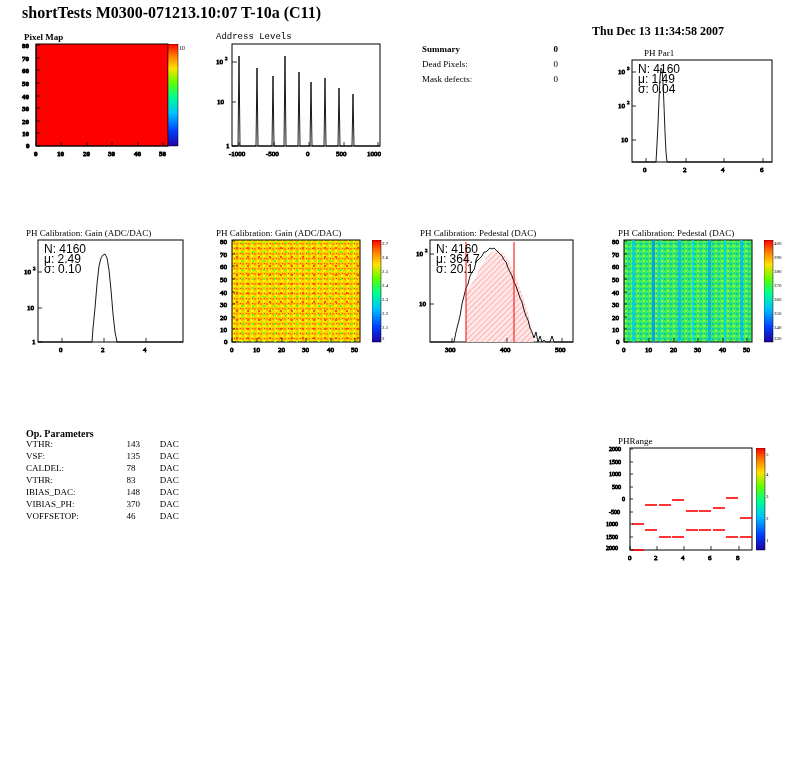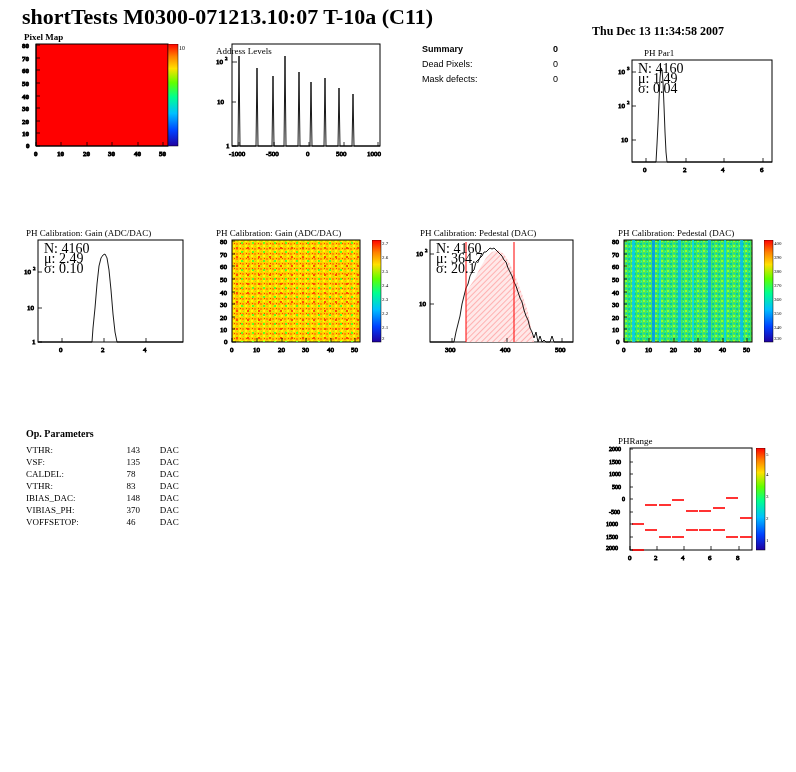--- a/index.html
+++ b/index.html
@@ -1,28 +1,28 @@
 <!DOCTYPE html>
 <html><head>
 <meta charset="utf-8">
 <style>
   html,body{margin:0;padding:0;background:#fff;}
   body{width:796px;height:772px;position:relative;font-family:"Liberation Serif",serif;color:#000;}
   .abs{position:absolute;}
-  .title{font-size:22px;font-weight:bold;font-family:"Liberation Serif",serif;}
+  .title{font-size:16px;font-weight:bold;font-family:"Liberation Serif",serif;}
   .datestr{font-size:12px;font-weight:bold;font-family:"Liberation Serif",serif;margin-top:12px;}
   .panel-title{font-size:9px;font-family:"Liberation Serif",serif;}
-  .stat{font-size:14px;font-family:Liberation Serif, serif;line-height:10px;}
+  .stat{font-size:12px;font-family:Liberation Sans, sans-serif;line-height:10px;}
   svg{display:block;}
   .summary-h{font-size:11px;font-weight:bold;font-family:"Liberation Serif",serif;}
   .op-h{font-size:10px;font-weight:bold;font-family:"Liberation Serif",serif;}
   table.op{border-collapse:collapse;}
   table.op td{font-size:9px;font-family:"Liberation Serif",serif;padding:0 0 2px 0;}
   table.op td.val{text-align:left;padding-right:4px;}
-  table.sum td{font-size:9px;font-family:Liberation Sans, sans-serif;padding:0 0 3px 0;}
+  table.sum td{font-size:9px;font-family:Liberation Serif, serif;padding:0 0 3px 0;}
   table.sum td.v{text-align:right;width:40px;}
 </style>
 </head>
 <body>
 
 <div class="abs title" style="left:22px;top:4px;">shortTests M0300-071213.10:07 T-10a (C11)</div>
 <div class="abs datestr" style="left:592px;top:12px;">Thu Dec 13 11:34:58 2007</div>
 
 <div class="abs" style="left:18px;top:32px;width:170px;height:130px;font-weight:bold;">
   <div class="abs panel-title" style="left:6px;top:0px;">Pixel Map</div>
@@ -83,21 +83,21 @@
         <stop offset="0.76" stop-color="#ffe000"></stop>
       <stop offset="0.88" stop-color="#ff8000"></stop>
         <stop offset="1" stop-color="#ff0000"></stop>
     </linearGradient>
   </defs>
   <rect x="0" y="0" width="10" height="102" fill="url(#rb1)" stroke="#000" stroke-width="0.5"></rect>
   <text x="11" y="6" font-size="6" font-family="Liberation Serif, serif">10</text>
 </svg>
 
 <div class="abs" style="left:212px;top:32px;width:180px;height:130px;">
-  <div class="abs panel-title" style="left:4px;top:14px;">Address Levels</div>
+  <div class="abs panel-title" style="left:4px;top:0px;font-family:Liberation Mono, monospace;">Address Levels</div>
   <svg width="180" height="130" viewBox="0 0 180 130">
     <rect x="20" y="12" width="148" height="102" fill="#fff" stroke="#000" stroke-width="1"></rect>
     <g stroke="#000" stroke-width="0.9" fill="none">
       <path d="M20,114 L26,114 L27,24 L28,114 L44,114 L45,36 L46,114 L60,114 L61,44 L62,114 L72,114 L73,24 L74,114 L86,114 L87,40 L88,114 L98,114 L99,50 L100,114 L112,114 L113,46 L114,114 L126,114 L127,56 L128,114 L140,114 L141,62 L142,114 L168,114"></path>
     </g>
     <g stroke="#000" stroke-width="0.8" font-size="7" font-family="Liberation Serif, serif">
       <line x1="27" y1="114" x2="27" y2="110"></line>
         <text x="17" y="124">-1000</text>
       <line x1="62" y1="114" x2="62" y2="110"></line>
         <text x="54" y="124">-500</text>
@@ -383,21 +383,21 @@
       <text x="10" y="33">380</text>
     <text x="10" y="47">370</text>
       <text x="10" y="61">360</text>
       <text x="10" y="75">350</text>
     <text x="10" y="89">340</text>
       <text x="10" y="100">330</text>
   </g>
 </svg>
 
 <div class="abs" style="left:26px;top:428px;width:170px;">
-  <div class="op-h" style="margin-bottom:6px;">Op. Parameters</div>
+  <div class="op-h" style="margin-bottom:0;">Op. Parameters</div>
   <table class="op" style="width:170px;">
     <tbody>
         <tr>
       <td>VTHR:</td>
       <td class="val">143</td>
       <td>DAC</td>
     </tr>
     <tr>
       <td>VSF:</td>
       <td class="val">135</td>

